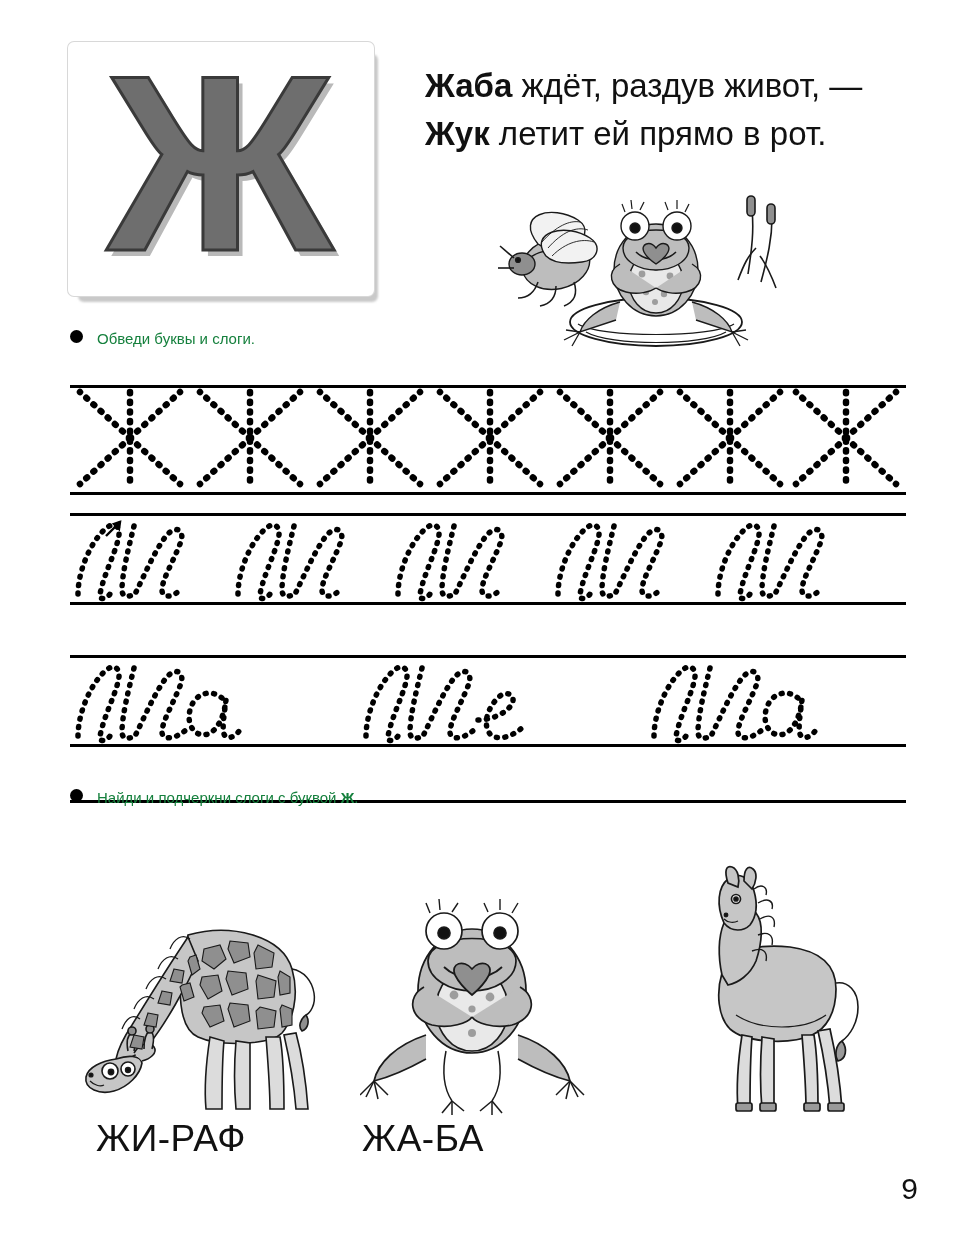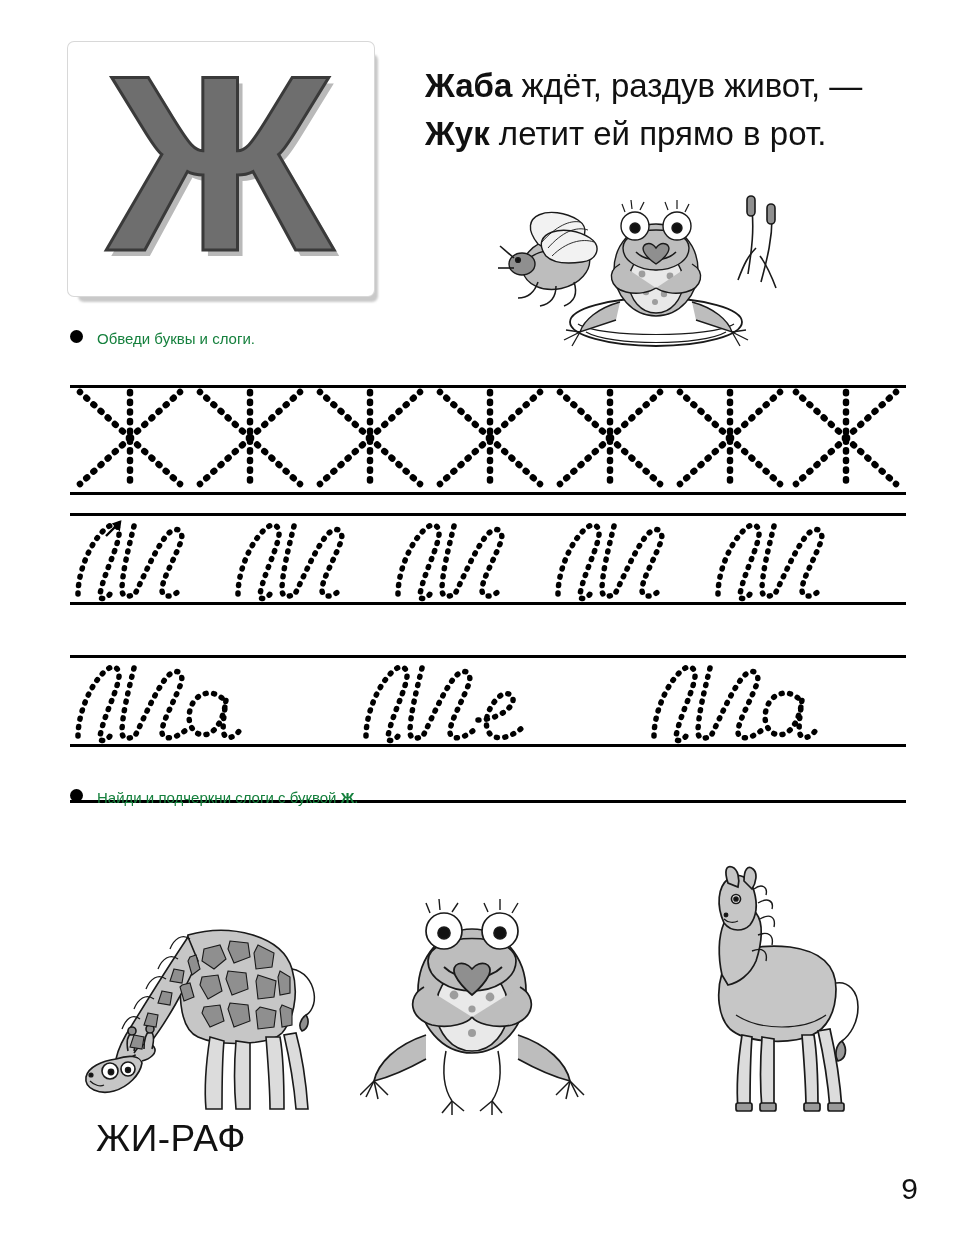--- a/index.html
+++ b/index.html
@@ -546,15 +546,16 @@
 
         <path d="M186 118 C198 116 208 126 208 142 C208 158 200 170 192 176" stroke-width="1.6"></path>
         <path d="M192 176 C198 184 196 194 188 196 C184 190 186 180 192 176Z" fill="#9a9a9a"></path>
       </g>
     </svg>
   </div>
 </div>
 
 <div class="labels">
   <div class="label label-1">ЖИ-РАФ</div>
+  <div class="label label-2">ЖА-БА</div>
 </div>
 
 <div class="page-number">9</div>
 
 </body></html>

